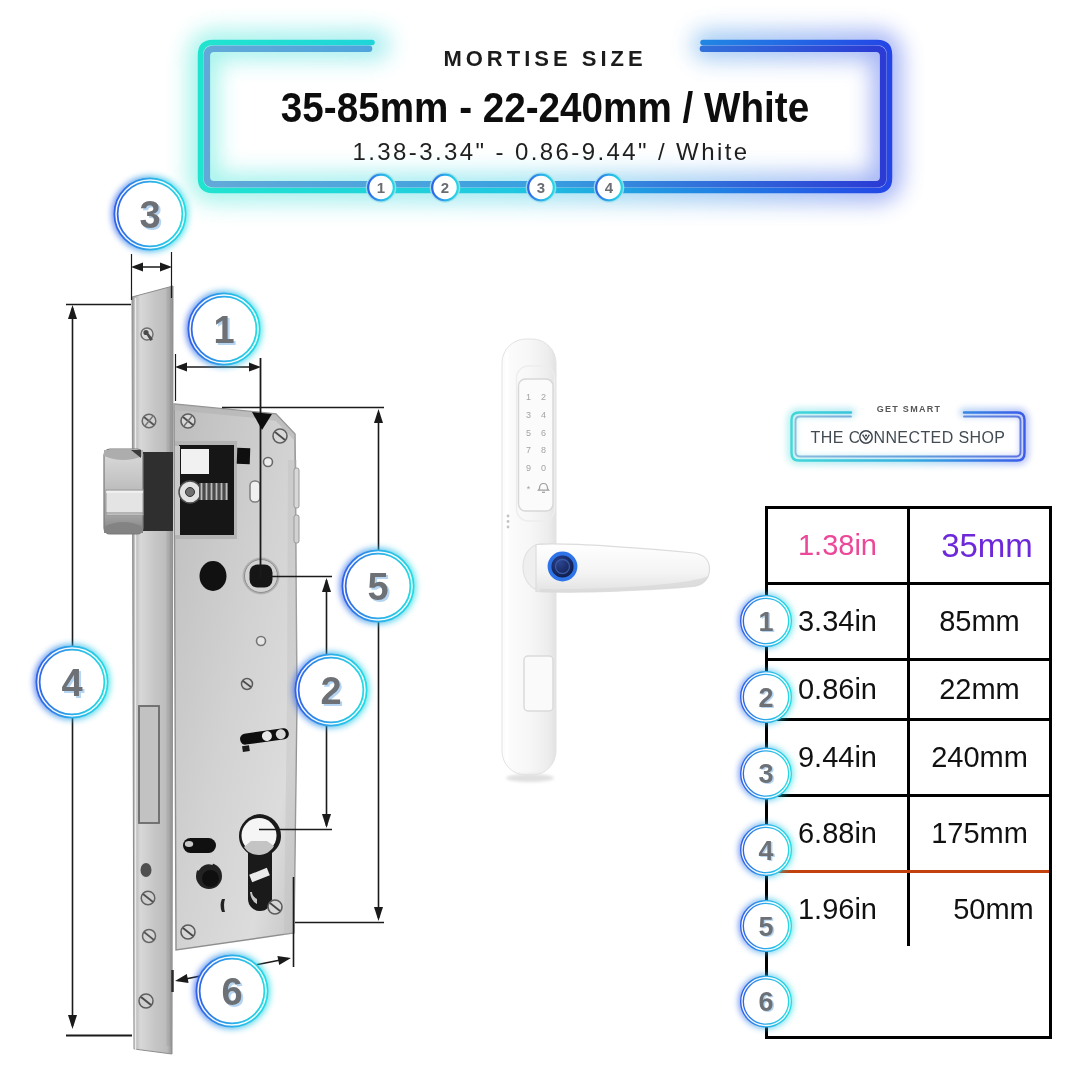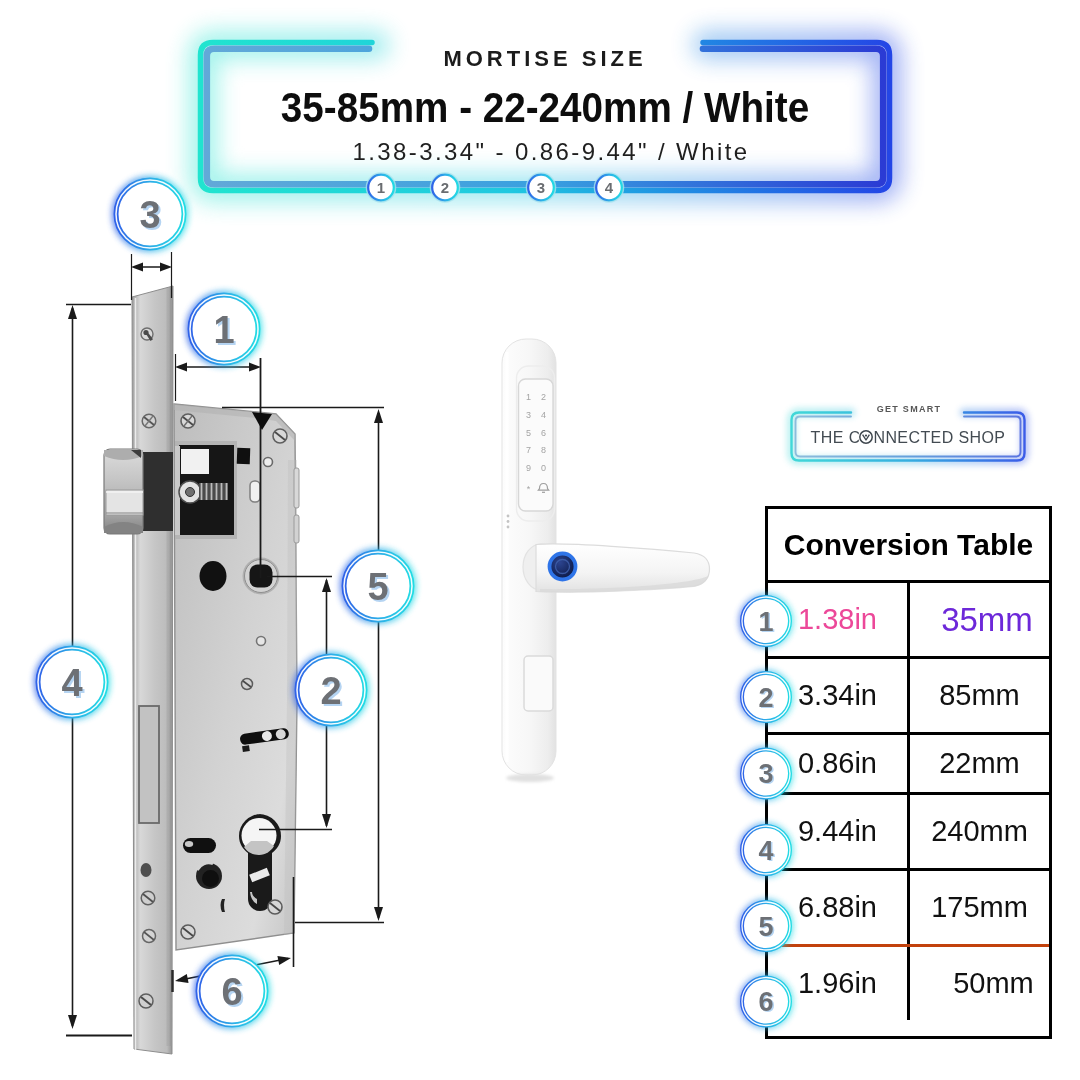--- a/index.html
+++ b/index.html
@@ -4,21 +4,20 @@
 <style>
 html,body{margin:0;padding:0;width:1080px;height:1080px;background:#ffffff;overflow:hidden;}
 body{font-family:"Liberation Sans",sans-serif;position:relative;}
 .abs{position:absolute;}
 </style>
 </head>
 <body>
 
 <div class="abs" style="left:765px;top:506px;width:287px;height:533px;border:3px solid #000;box-sizing:border-box;background:#fff;">
 
-  <div style="height:71px;border-bottom:3px solid #000;display:flex;align-items:center;justify-content:center;font-size:30px;font-weight:700;color:#000;">Conversion Table</div>
 
   <div style="height:76px;border-bottom:3px solid #000;display:flex;box-sizing:border-box;">
     <div style="width:139px;border-right:3px solid #000;display:flex;align-items:center;justify-content:center;font-size:29px;color:#ec4899;text-align:right;">1.38in</div>
     <div style="flex:1;display:flex;align-items:center;justify-content:center;font-size:33px;color:#6d28d9;padding-left:15px;">35mm</div>
   </div>
 
   <div style="height:76px;border-bottom:3px solid #000;display:flex;box-sizing:border-box;">
     <div style="width:139px;border-right:3px solid #000;display:flex;align-items:center;justify-content:center;font-size:29px;color:#111;">3.34in</div>
     <div style="flex:1;display:flex;align-items:center;justify-content:center;font-size:29px;color:#111;">85mm</div>
   </div>

